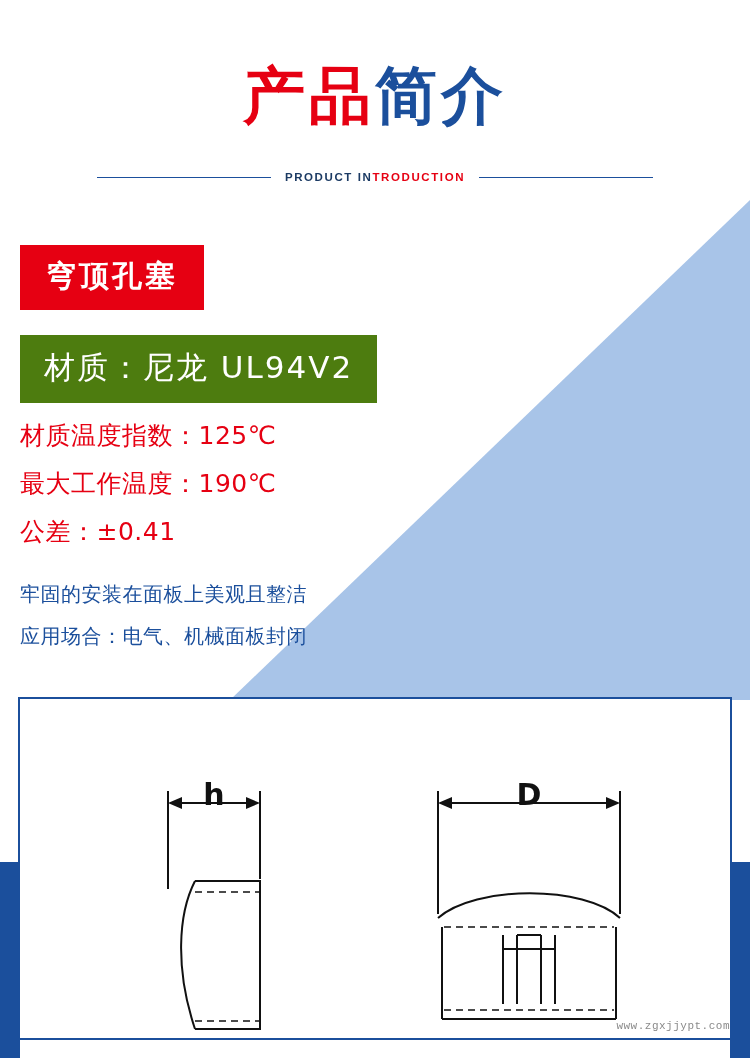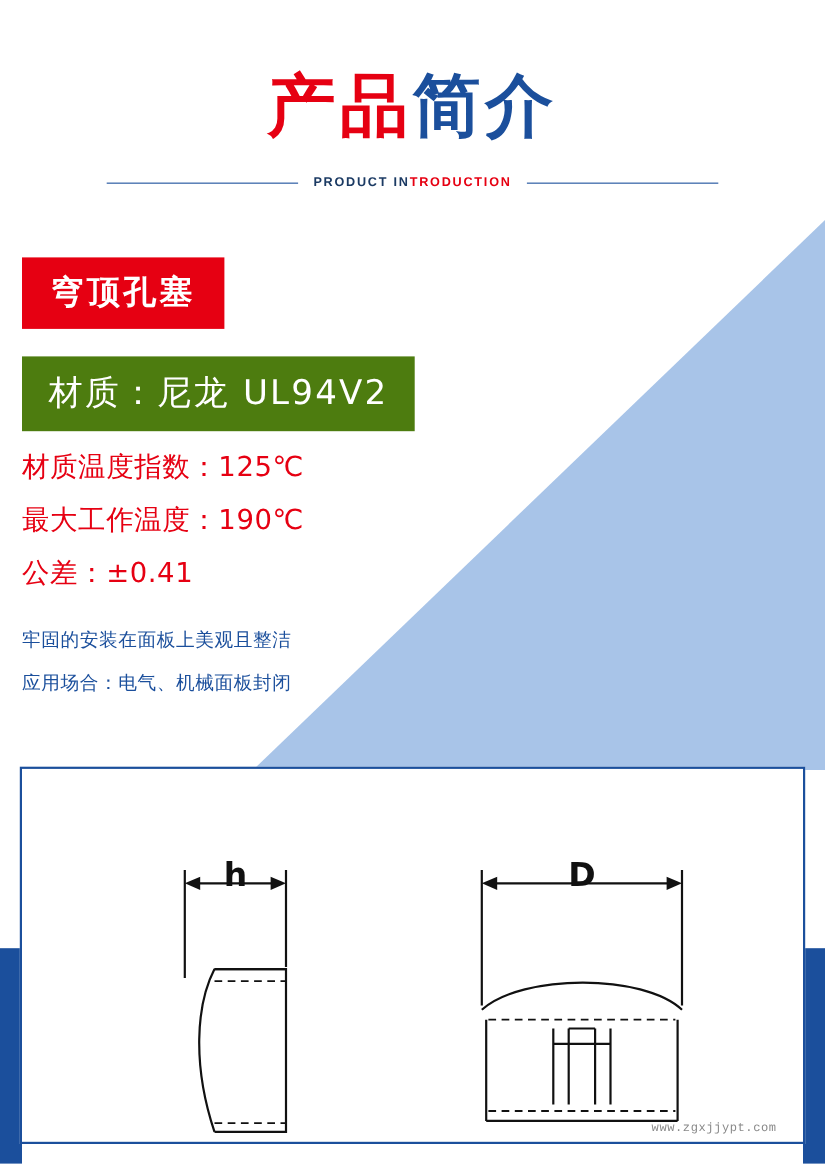--- a/index.html
+++ b/index.html
@@ -39,21 +39,21 @@
     font-weight: bold;
     letter-spacing: 4px;
     line-height: 1.15;
     margin: 14px;
     font-family: "DejaVu Sans", "Liberation Sans", sans-serif;
   }
   .main-title .red { color: #e60012; }
   .main-title .blue { color: #1b4f9c; }
 
   .sub-rule {
-    margin: 29px auto 0;
+    margin: 40px auto 0;
     width: 556px;
     display: flex;
     align-items: center;
     justify-content: center;
   }
   .sub-rule .line {
     flex: 1;
     height: 1px;
     background: #1b4f9c;
   }
@@ -108,21 +108,21 @@
     margin-bottom: 23px;
     letter-spacing: 0.5px;
     font-family: "DejaVu Sans", "Liberation Sans", sans-serif;
   }
 
   .note-list {
     margin-top: 40px;
   }
   .note-line {
     color: #1b4f9c;
-    font-size: 17px;
+    font-size: 20px;
     line-height: 1.0;
     margin-bottom: 22px;
     letter-spacing: 0.5px;
     font-family: Liberation Sans, sans-serif;
   }
 
   
   .drawing-panel {
     position: absolute;
     left: 18px;
@@ -148,21 +148,21 @@
     right: 0;
     top: 862px;
     width: 20px;
     height: 196px;
     background: #1b4f9c;
     z-index: 2;
   }
 
   .watermark {
     position: absolute;
-    right: 24px;
+    right: 0;
     bottom: 6px;
     font-size: 11px;
     color: #8a8a8a;
     font-family: "Liberation Mono", "DejaVu Sans Mono", monospace;
     letter-spacing: 0.5px;
     z-index: 5;
   }
 
   svg text.dim-label {
     font-family: "DejaVu Sans", "Liberation Sans", sans-serif;

